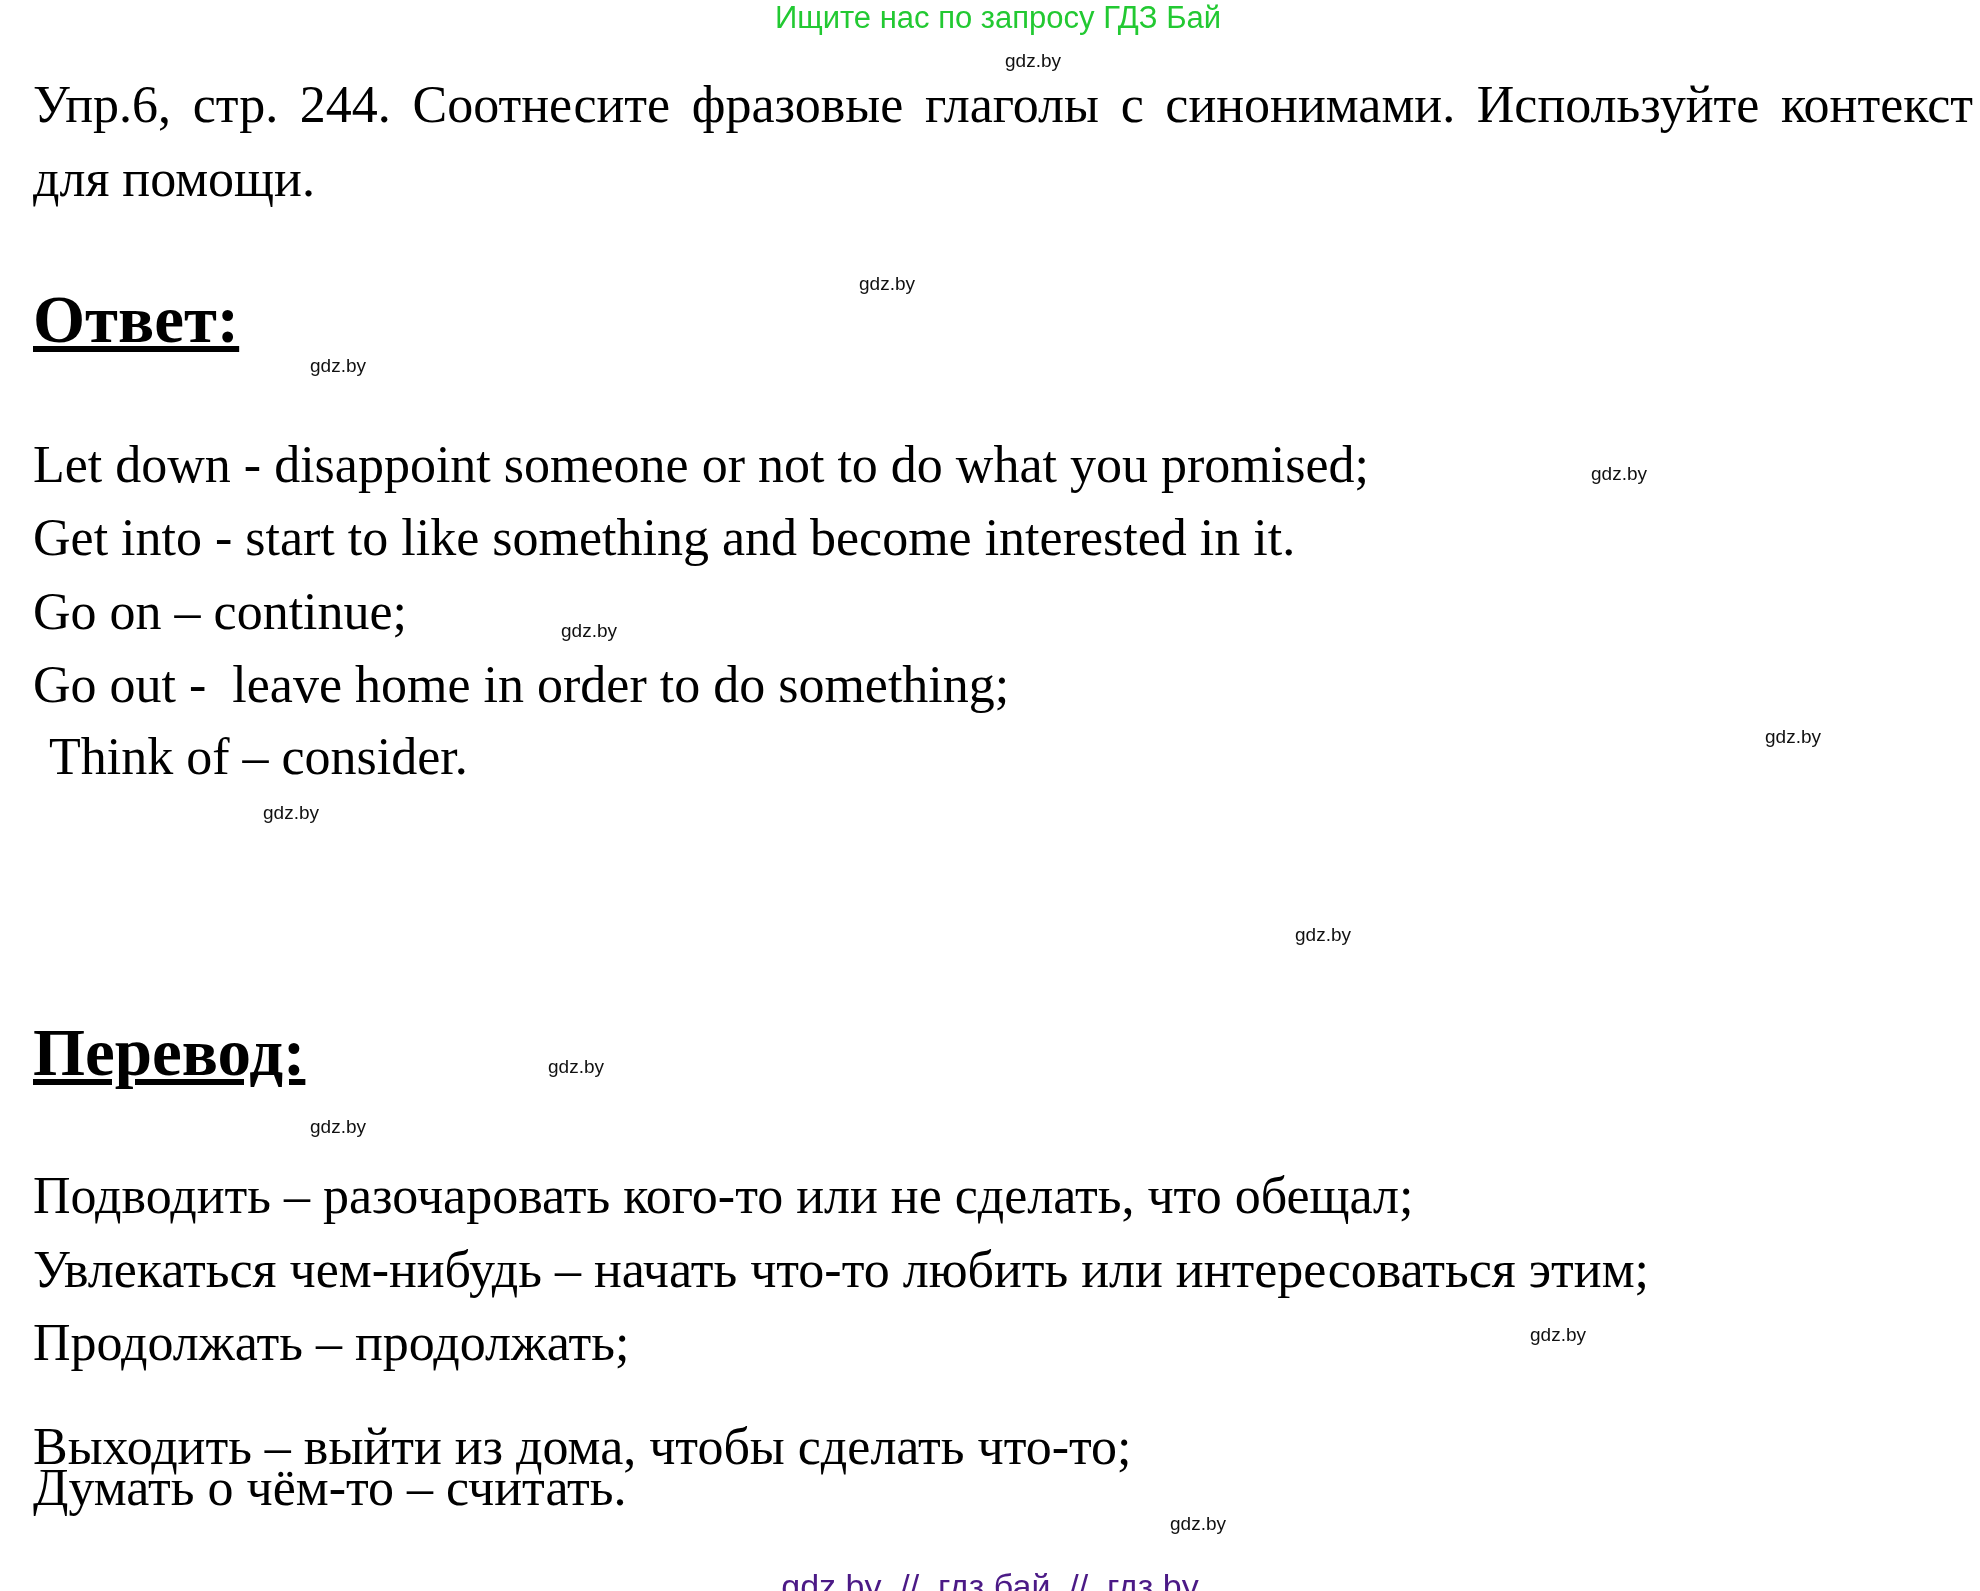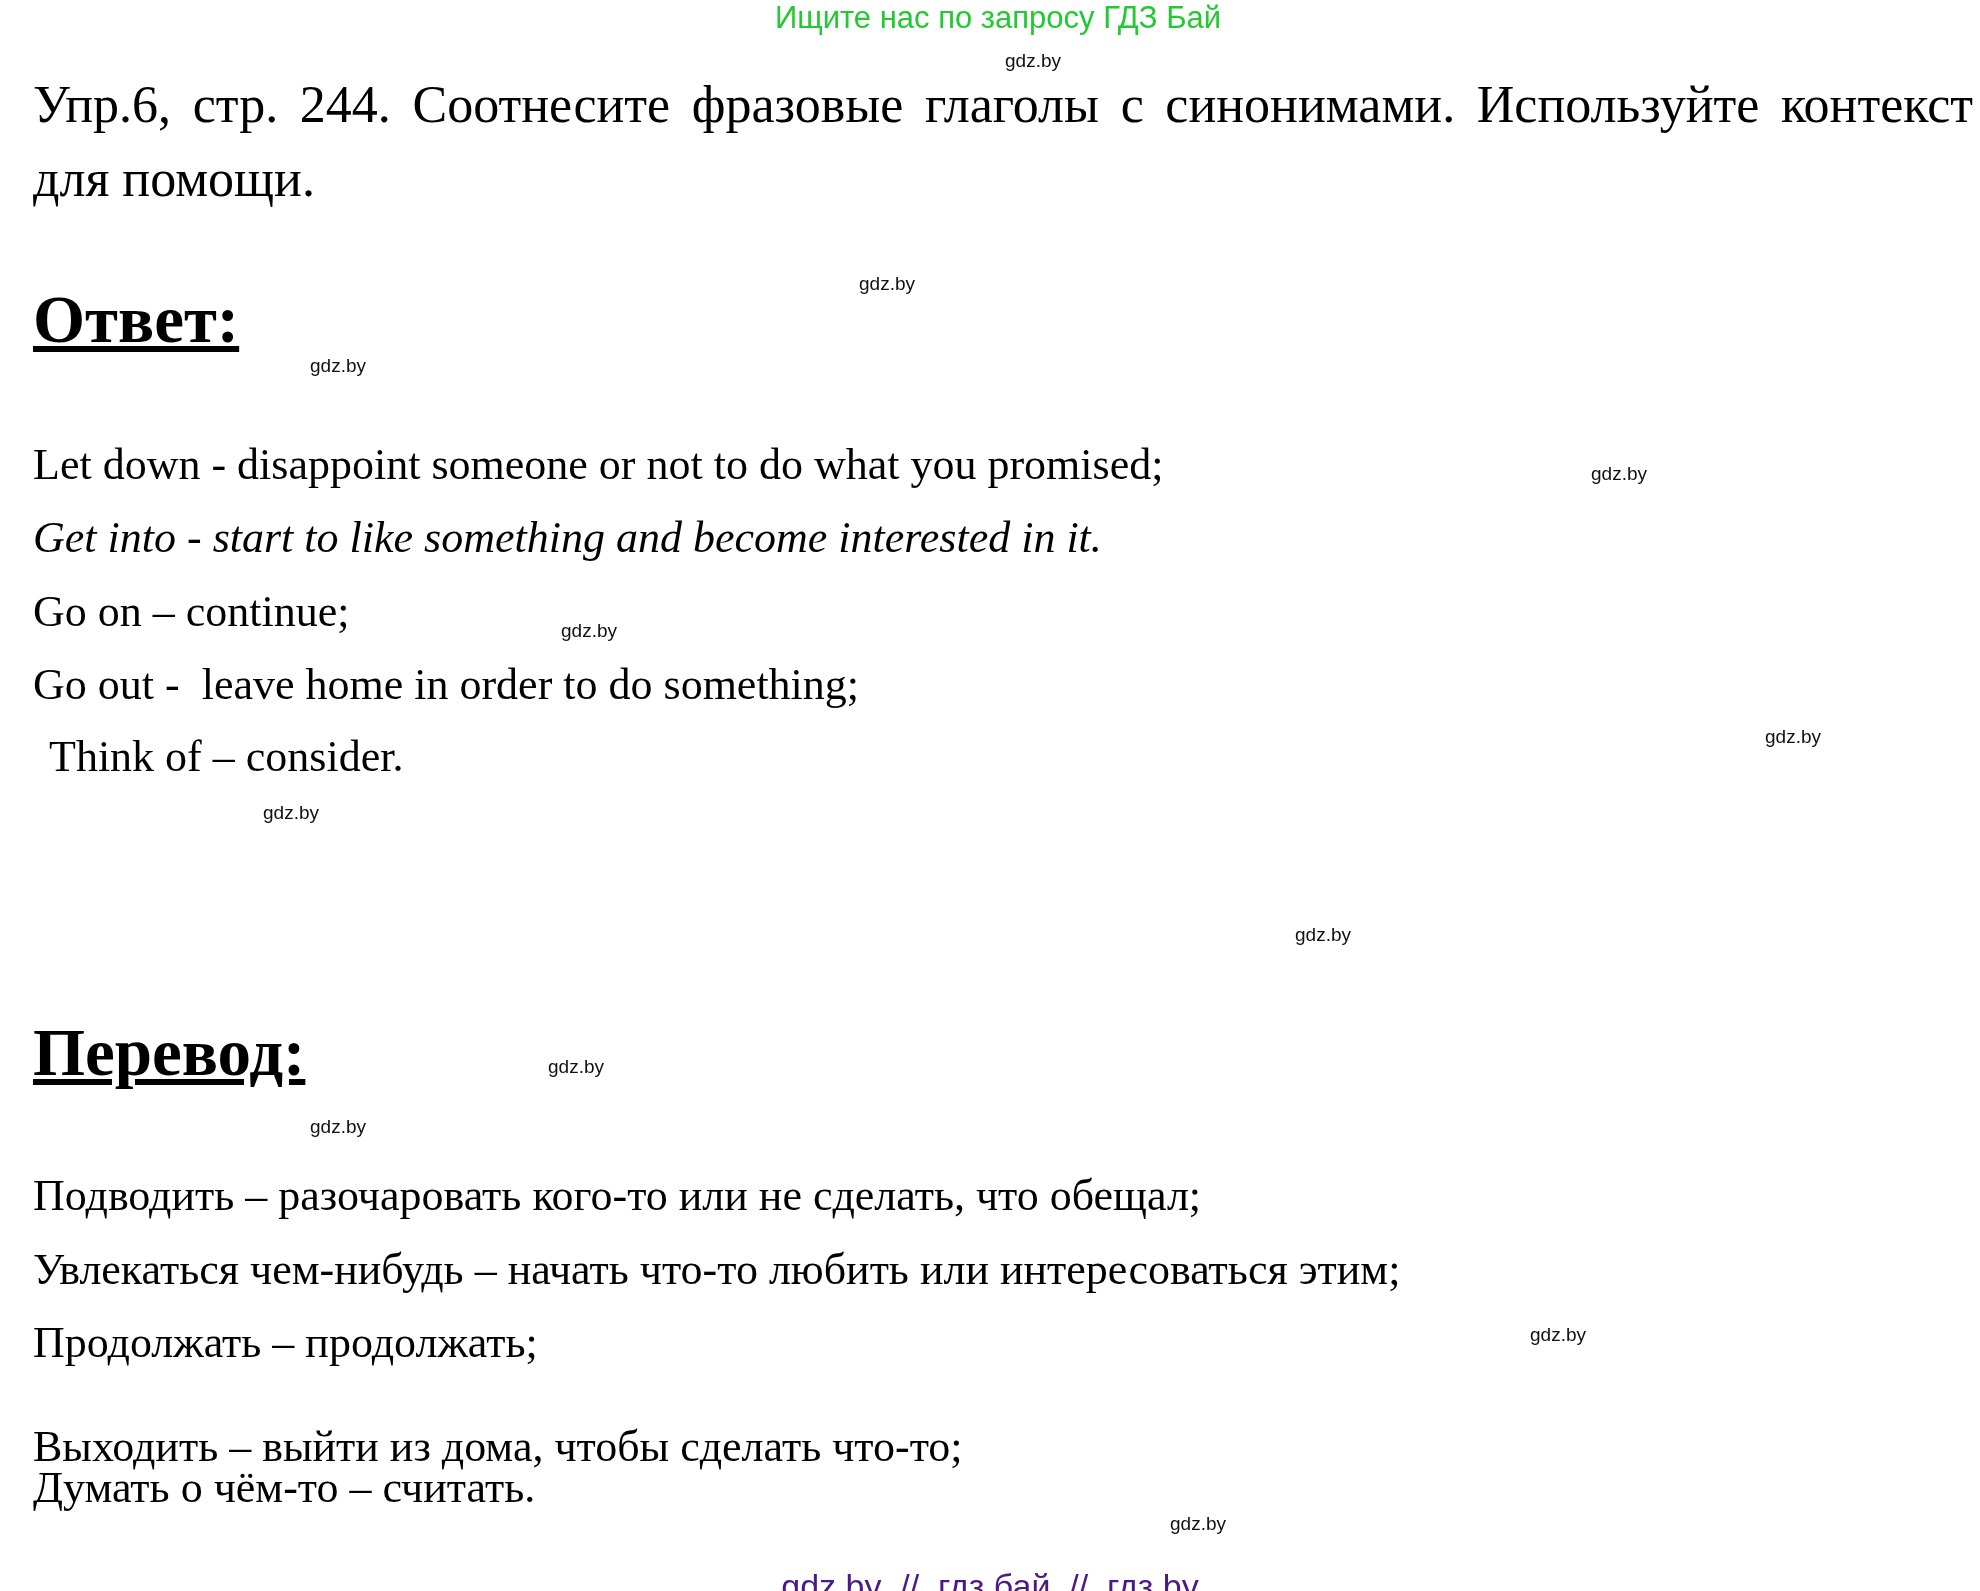--- a/index.html
+++ b/index.html
@@ -11,42 +11,42 @@
     font-size: 31px; line-height: 36px; color: #22c932; margin-left: 16px;
   }
   .title {
     position: absolute; left: 33px; top: 68px; width: 1940px;
     font-size: 52px; line-height: 74px; text-align: justify; text-align-last: left;
   }
   .heading {
     position: absolute; left: 33px; font-size: 67px; font-weight: bold; line-height: 60px; text-decoration: underline;
   }
   .line {
-    position: absolute; left: 33px; font-size: 44px; line-height: 60px; white-space: pre;
+    position: absolute; left: 33px; font-size: 52px; line-height: 60px; white-space: pre;
   }
   .wm {
     position: absolute; font-size: 19px; line-height: 32px; color: #111;
     transform: translateX(-50%); white-space: nowrap;
   }
   .footer {
     position: absolute; left: 0; right: 0; top: 1566px; text-align: center;
     font-size: 34px; line-height: 40px; color: #4b1a86; white-space: pre;
   }
 </style>
 </head>
 <body>
 
 <div class="header sans">Ищите нас по запросу ГДЗ Бай</div>
 
 <div class="title serif">Упр.6, стр. 244. Соотнесите фразовые глаголы с синонимами. Используйте контекст для помощи.</div>
 
 <div class="heading serif" style="top:289px;">Ответ:</div>
 
 <div class="line serif" style="top:435px;">Let down - disappoint someone or not to do what you promised;</div>
-<div class="line serif" style="top:508px;font-style:italic;">Get into - start to like something and become interested in it.</div>
+<div class="line serif" style="top:508px;">Get into - start to like something and become interested in it.</div>
 <div class="line serif" style="top:582px;">Go on – continue;</div>
 <div class="line serif" style="top:655px;">Go out -  leave home in order to do something;</div>
 <div class="line serif" style="top:727px;margin-left:16px;">Think of – consider.</div>
 
 <div class="heading serif" style="top:1022px;">Перевод:</div>
 
 <div class="line serif" style="top:1166px;">Подводить – разочаровать кого-то или не сделать, что обещал;</div>
 <div class="line serif" style="top:1240px;">Увлекаться чем-нибудь – начать что-то любить или интересоваться этим;</div>
 <div class="line serif" style="top:1313px;">Продолжать – продолжать;</div>
 <div class="line serif" style="top:1385px;margin-top:32px;">Выходить – выйти из дома, чтобы сделать что-то;</div>

